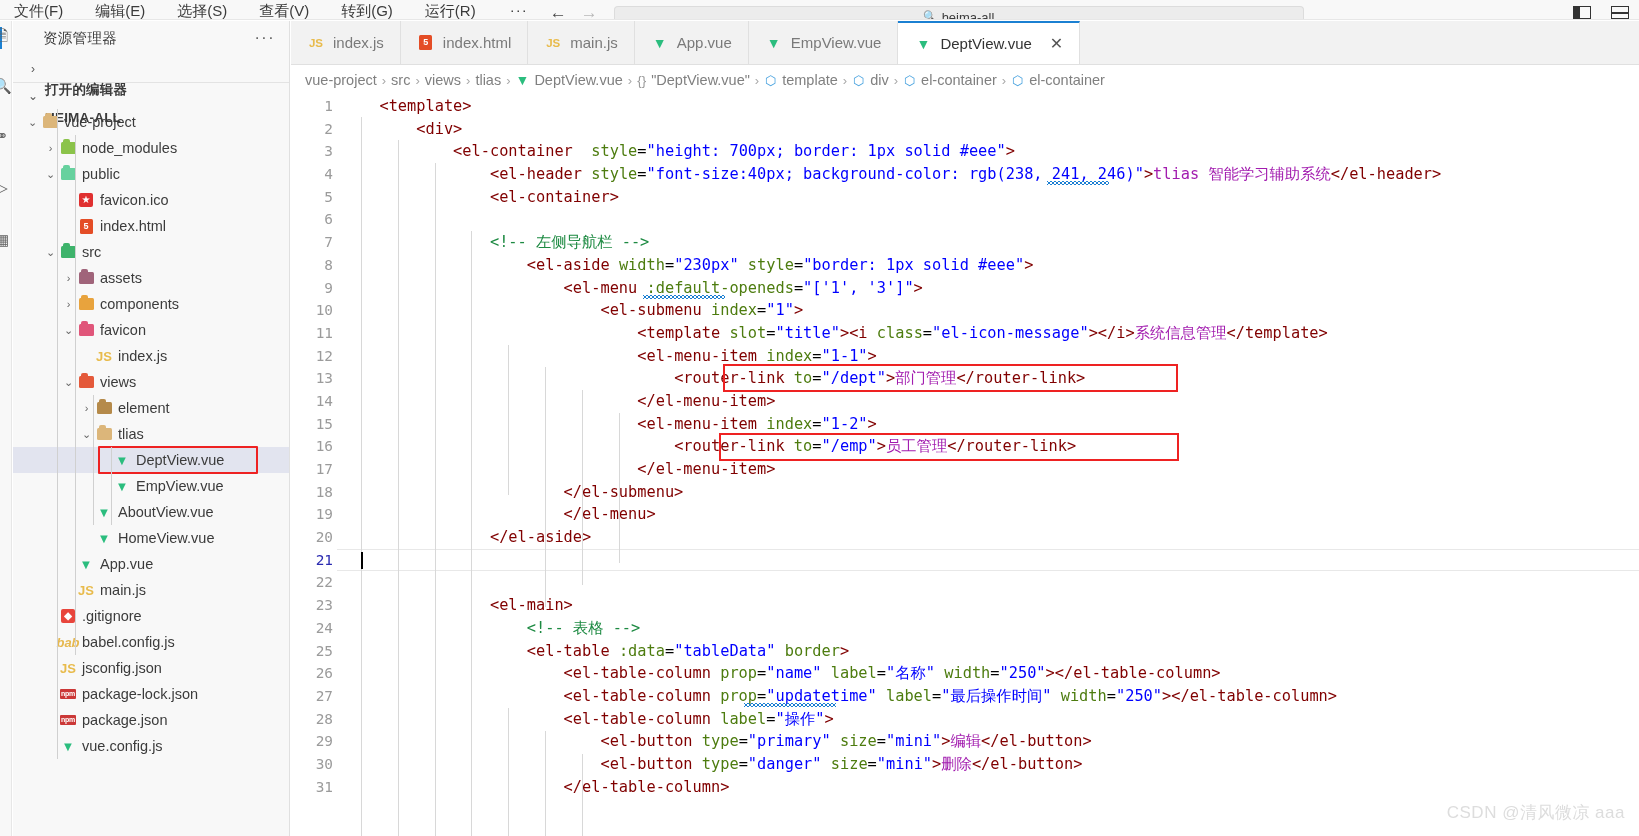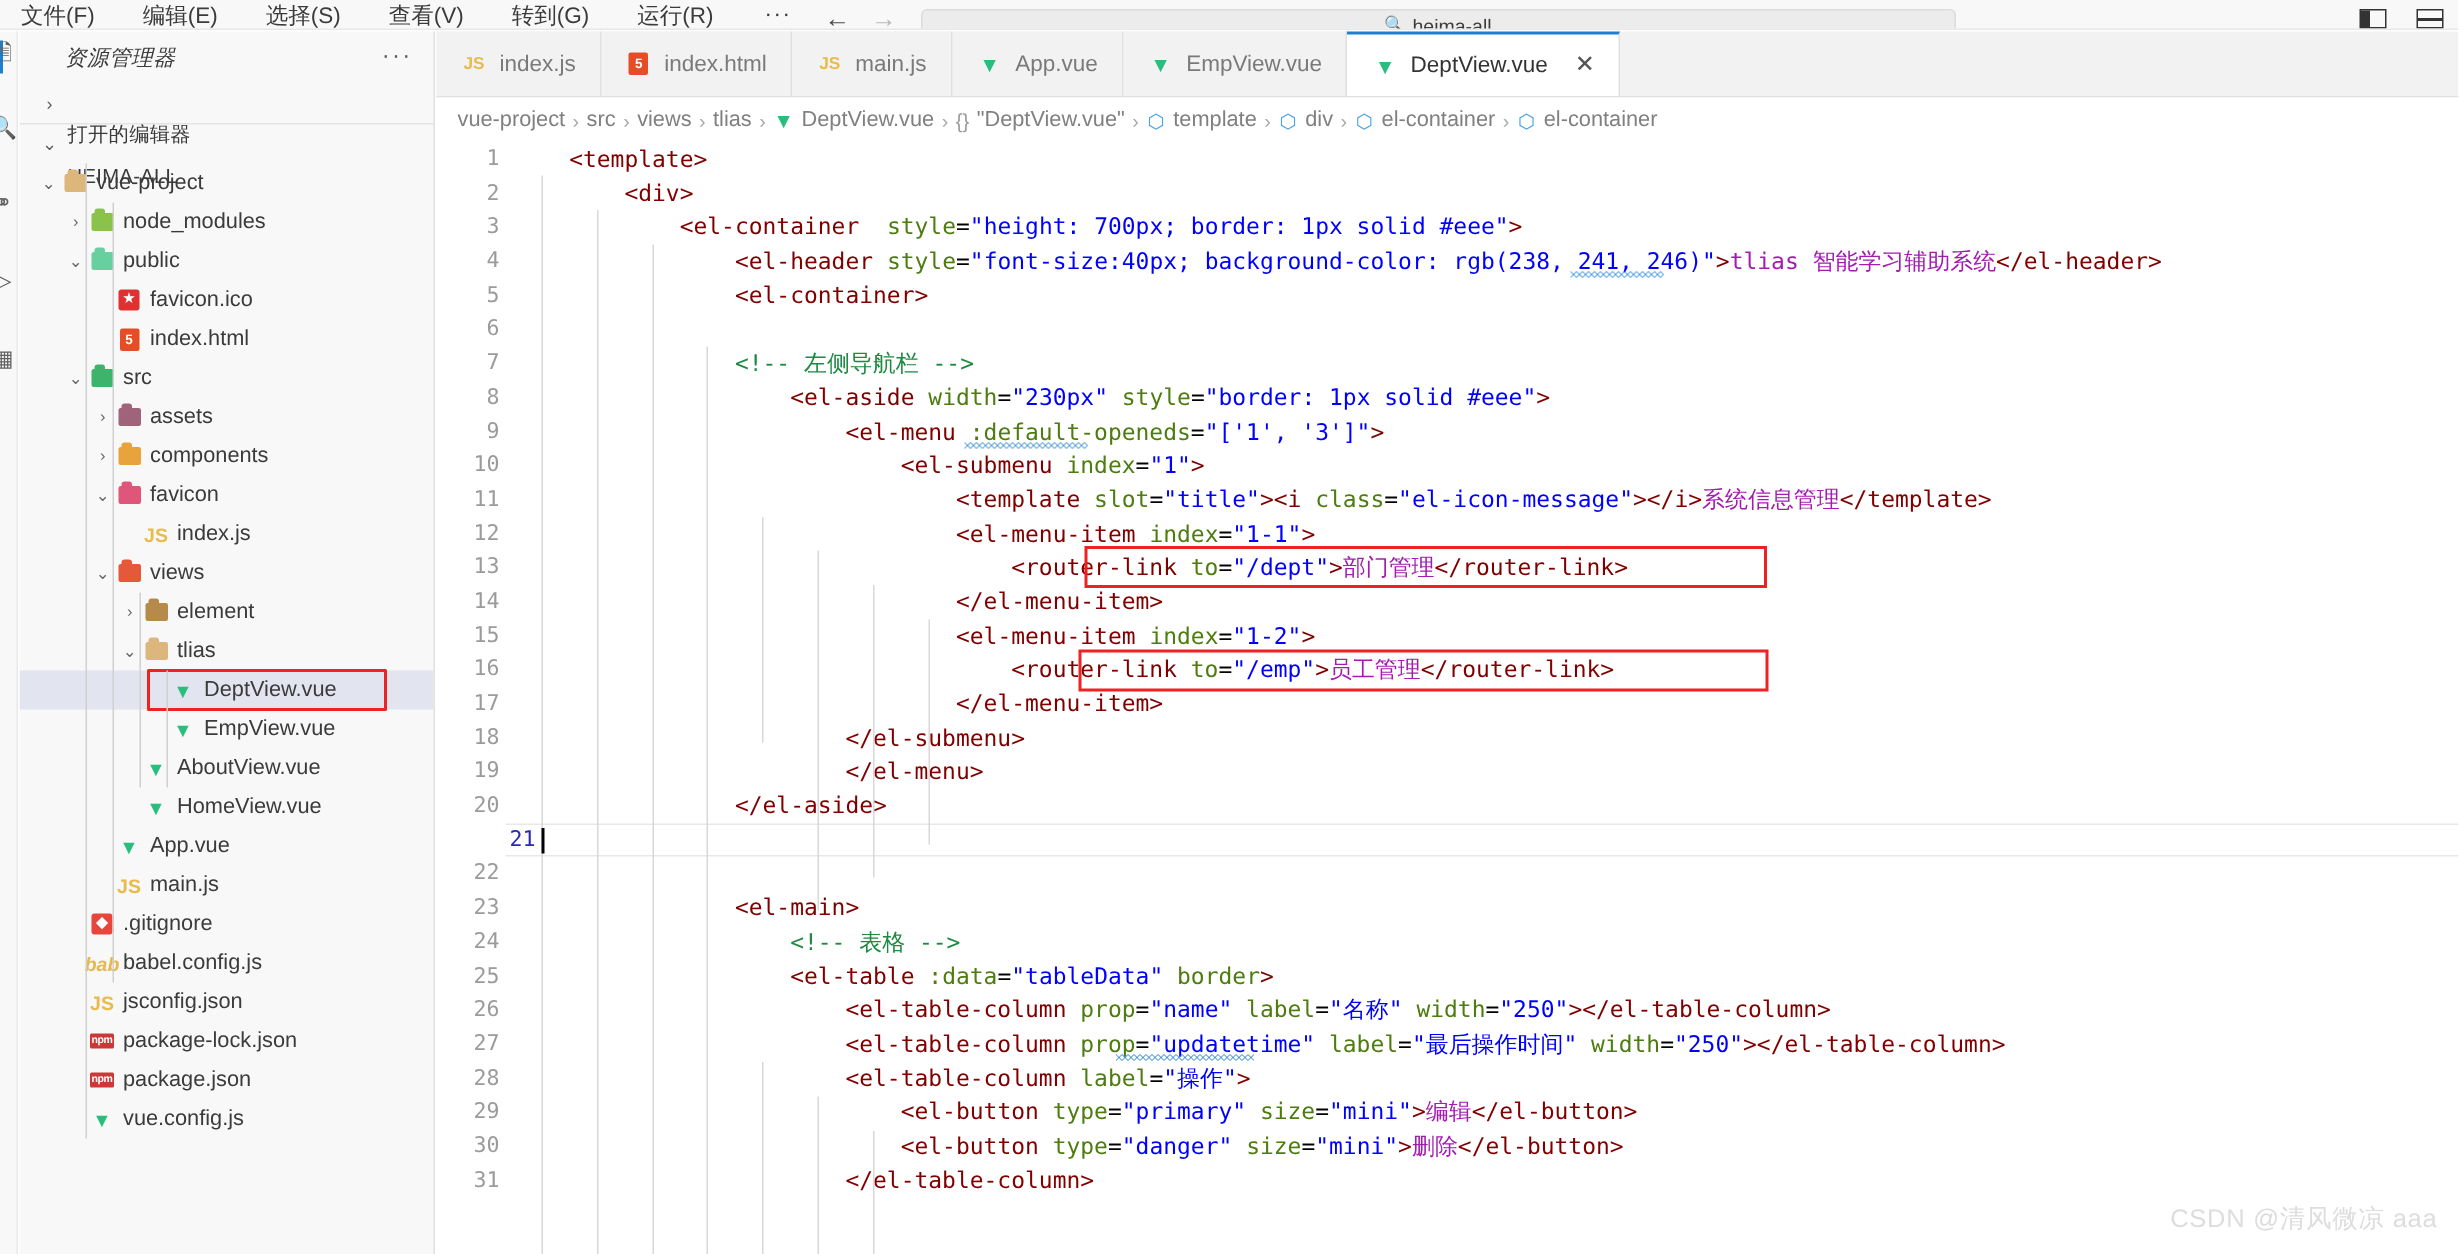--- a/index.html
+++ b/index.html
@@ -100,33 +100,33 @@
     width: 277px; height: 815px;
     background: #f8f8f8;
     border-right: 1px solid #e0e0e0;
     overflow: hidden;
   }
   .sb-header {
     height: 34px; display: flex; align-items: center;
     padding: 0 14px 0 30px; justify-content: space-between;
   }
   .sb-title {
-    font-size: 14.5px; color: #3b3b3b; letter-spacing: .3px; font-style: italic;
+    font-size: 14.5px; color: #3b3b3b; letter-spacing: .3px;
   }
   .sb-dots { font-size: 16px; color: #5a5a5a; letter-spacing: 1.5px; line-height: 10px; }
 
   .sb-section {
     height: 27px; display: flex; align-items: center;
     padding-left: 12px; gap: 4px;
   }
   .sb-section .chev {
     width: 16px; text-align: center; font-size: 12px; color: #5a5a5a;
   }
   .sb-section .lbl {
-    font-size: 13.5px; font-weight: normal; color: #3b3b3b; letter-spacing: .2px; margin-top: 42px;
+    font-size: 13.5px; font-weight: bold; color: #3b3b3b; letter-spacing: .2px; margin-top: 42px;
   }
   .sb-section.root { border-top: 1px solid #e3e3e3; }
 
   .tree { padding-bottom: 10px; }
   .trow {
     height: 26px; display: flex; align-items: center;
     font-size: 14.5px; color: #3b3b3b;
     position: relative;
     white-space: nowrap;
   }
@@ -244,21 +244,21 @@
     content:""; position:absolute; left: 46px; right: 0; height: 1px; background: #e8e8e8;
   }
   .codeline.current::before { top: 0; }
   .codeline.current::after { bottom: 0; }
   .lnum {
     width: 58px; flex: 0 0 58px;
     text-align: right; padding-right: 16px;
     color: #9b9b9b; font-size: 14.4px;
     font-family: "DejaVu Sans Mono", monospace;
   }
-  .codeline.current .lnum { color: #2a2ab0; margin-left: 24px; }
+  .codeline.current .lnum { color: #2a2ab0; }
   .ctext { position: relative; flex: 1; padding-left: 12px; }
 
   
   .t-tag   { color: #800000; }
   .t-attr  { color: #4d7c0f; }
   .t-val   { color: #0000ff; }
   .t-plain { color: #a21caf; }
   .t-cmt   { color: #1d8a42; }
   .t-eq    { color: #000000; }
 

